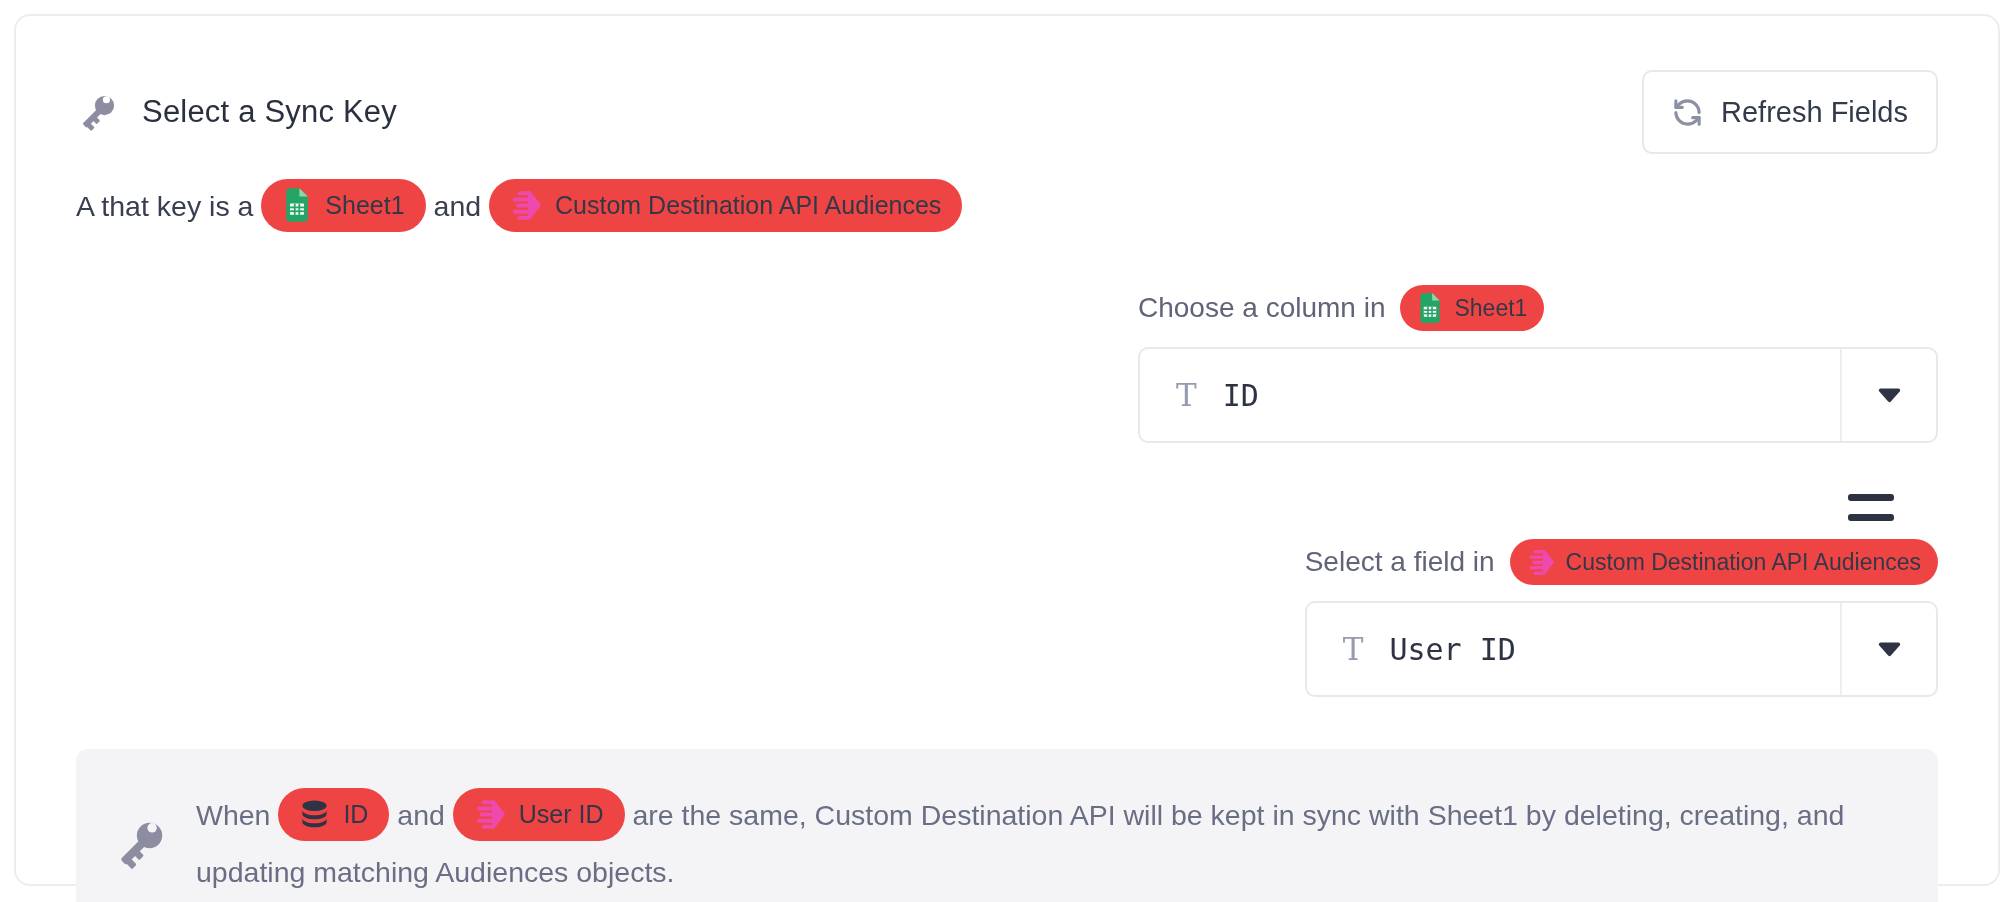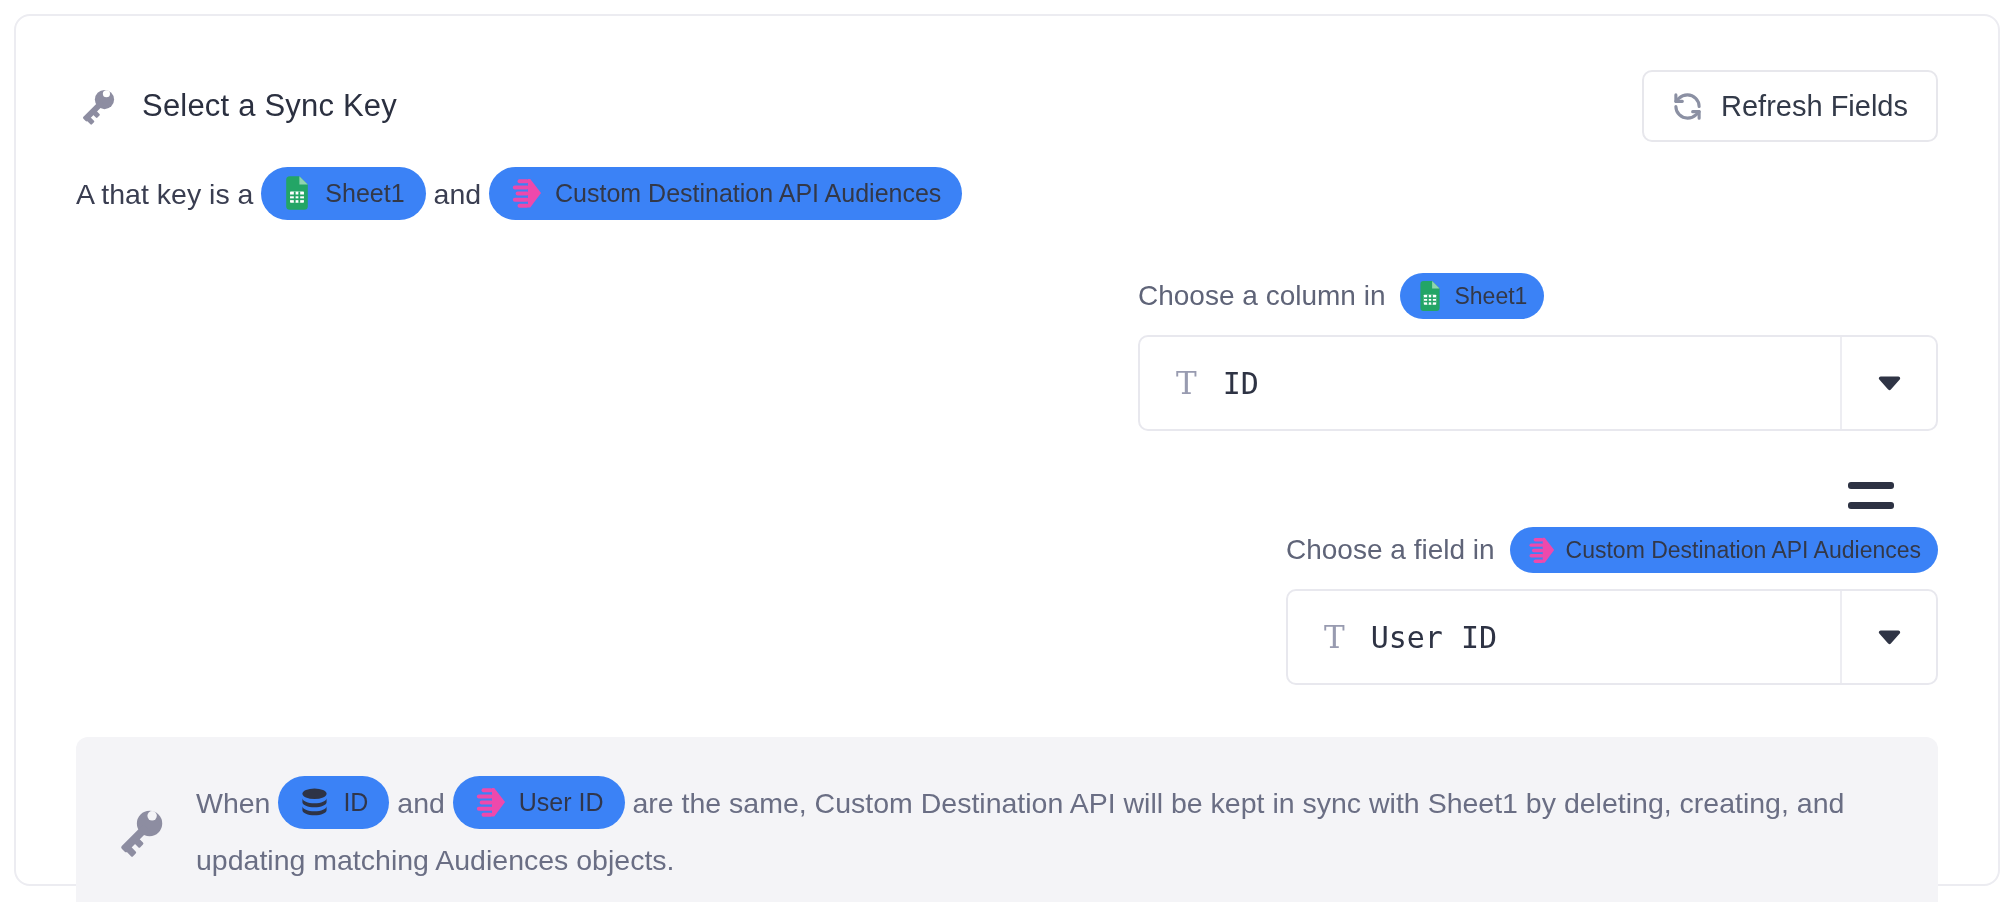--- a/index.html
+++ b/index.html
@@ -18,29 +18,29 @@
     border-radius:16px;
     background:#fff;
     padding:54px 60px 58px 60px;
   }
   
   .header{display:flex;justify-content:space-between;align-items:center;}
   .title-wrap{display:flex;align-items:center;gap:22px;}
   .page-title{font-size:31px;font-weight:500;color:#2b3040;letter-spacing:.2px;}
   .refresh-btn{
     display:flex;align-items:center;gap:18px;
-    height:72px;padding:8px 28px;
+    height:84px;padding:8px 28px;
     background:#fff;border:2px solid #e7e7ec;border-radius:10px;
     font-family:inherit;font-size:29px;color:#333a49;font-weight:500;
     cursor:pointer;
   }
   
   .badge{
     display:inline-flex;align-items:center;gap:13px;
-    background:#3b82f6;border-radius:28px;
+    background:#ef4444;border-radius:28px;
     height:53px;padding:0 21px;
     font-size:25px;color:#333848;font-weight:500;
     vertical-align:middle;position:relative;top:-3px;
     white-space:nowrap;
   }
   .badge.small{height:46px;font-size:23px;padding:0 17px;gap:11px;top:0;}
   .badge .bicon{display:inline-flex;flex:none;}
   
   .description{
     margin-top:24px;
@@ -202,21 +202,21 @@
 
     <div class="equals-col">
       <span class="equals-glyph" role="img">
           <i></i>
           <i></i>
         </span>
     </div>
 
     <div class="col-right">
       <div class="sel-label">
-        <span>Choose a field in</span>
+        <span>Select a field in</span>
         <span class="badge small">
             <span class="bicon">
   <svg width="28" height="28" viewBox="0 0 34 34" aria-hidden="true">
     <g fill="#ee49ac">
       <rect x="8" y="2.5" width="12" height="4.2" rx="2.1"></rect>
       <rect x="3" y="9" width="17" height="4.2" rx="2.1"></rect>
       <rect x="6" y="15.5" width="14" height="4.2" rx="2.1"></rect>
       <rect x="3" y="22" width="17" height="4.2" rx="2.1"></rect>
       <rect x="8" y="28.5" width="12" height="4.2" rx="2.1"></rect>
       <path d="M19 2 H21.5 L33 17 L21.5 32.5 H19 Z"></path>

